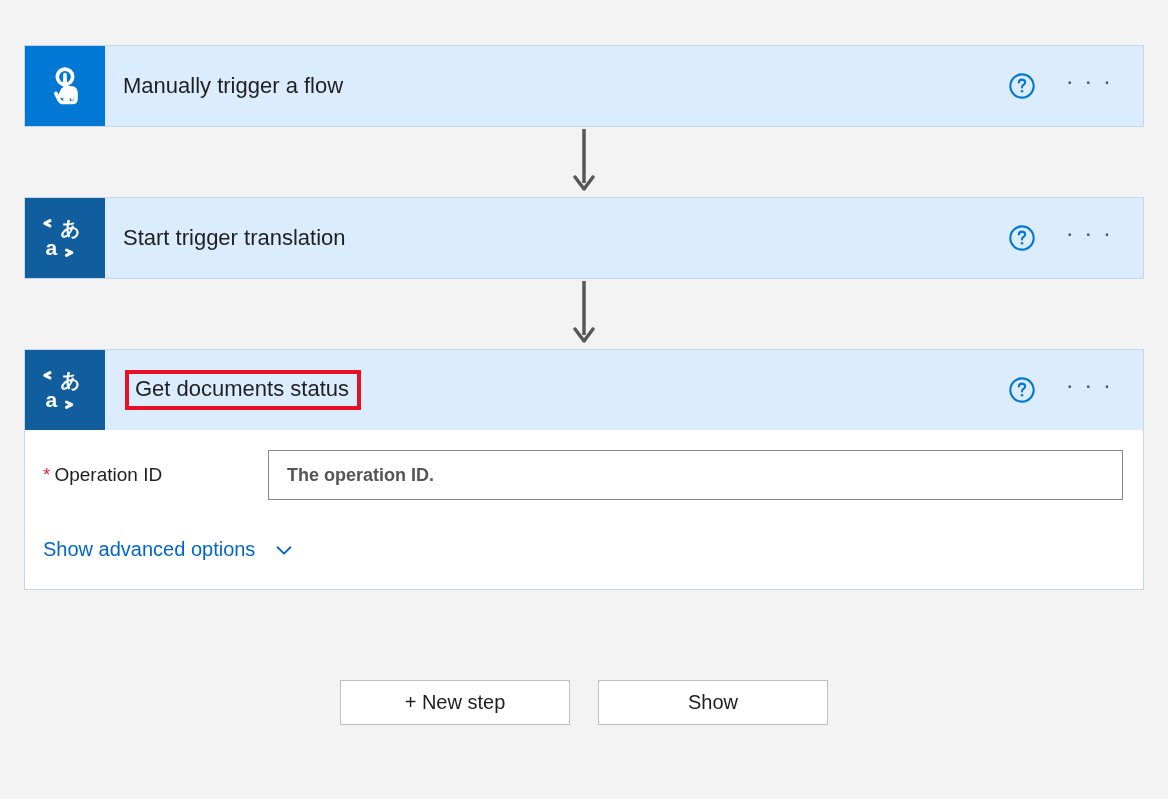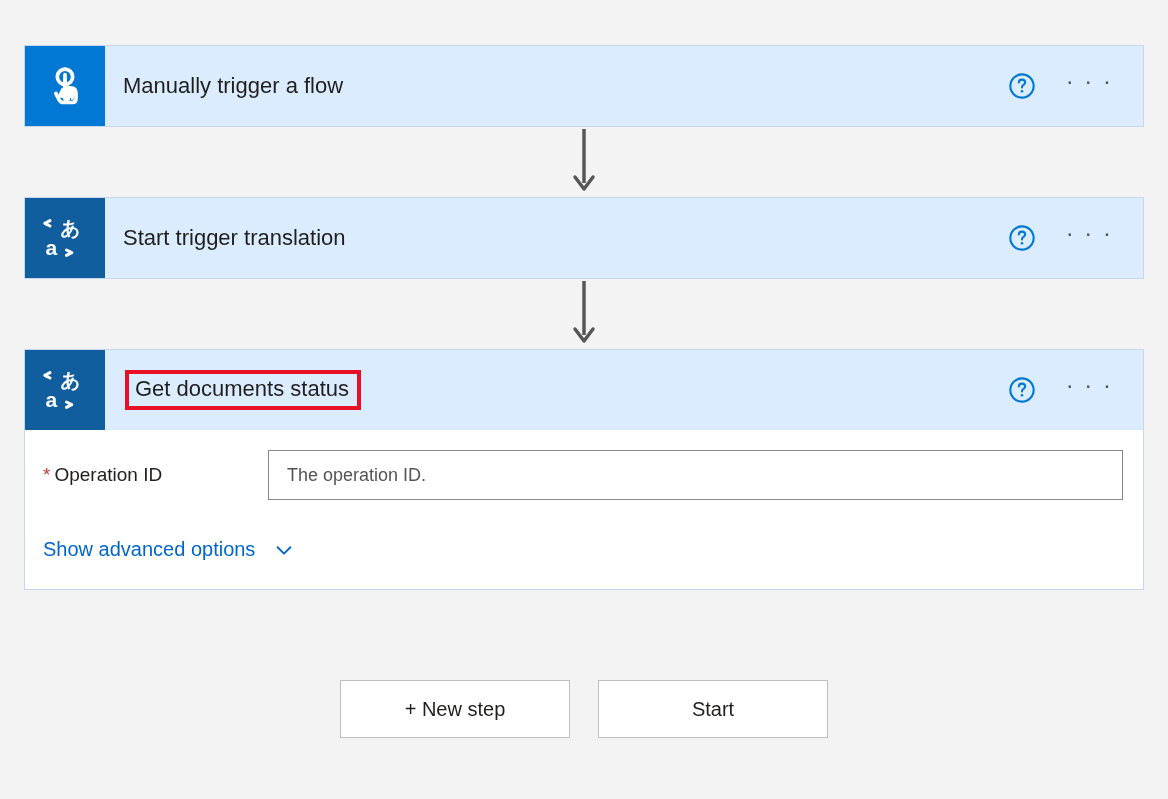--- a/index.html
+++ b/index.html
@@ -96,20 +96,21 @@
     margin-right: 4px;
   }
   .form-input {
     flex: 1;
     height: 50px;
     border: 1px solid #8a8886;
     font-size: 18px;
     padding: 0 18px;
     color: #201f1e;
     outline: none;
+    font-weight: bold;
   }
   .form-input::placeholder { color: #555; }
   .advanced-row {
     margin-top: 38px;
     display: flex;
     align-items: center;
     gap: 18px;
     cursor: pointer;
   }
   .advanced-row span {
@@ -117,21 +118,21 @@
     font-size: 20px;
   }
   .footer-buttons {
     margin-top: 90px;
     display: flex;
     justify-content: center;
     gap: 28px;
   }
   .footer-btn {
     width: 230px;
-    height: 58px;
+    height: 45px;
     border: 1px solid #bebebe;
     background: #fff;
     font-size: 20px;
     color: #201f1e;
     cursor: pointer;
   }
 </style>
 </head>
 <body>
 
@@ -236,16 +237,16 @@
         <span>Show advanced options</span>
         <svg width="22" height="22" viewBox="0 0 24 24" fill="none">
           <path d="M5 9 L12 16 L19 9" stroke="#0066cc" stroke-width="2" stroke-linecap="round" stroke-linejoin="round"></path>
         </svg>
       </div>
     </div>
   </div>
 
   <div class="footer-buttons">
     <button class="footer-btn">+ New step</button>
-    <button class="footer-btn">Start</button>
+    <button class="footer-btn">Show</button>
   </div>
 
 </div>
 
 </body></html>

